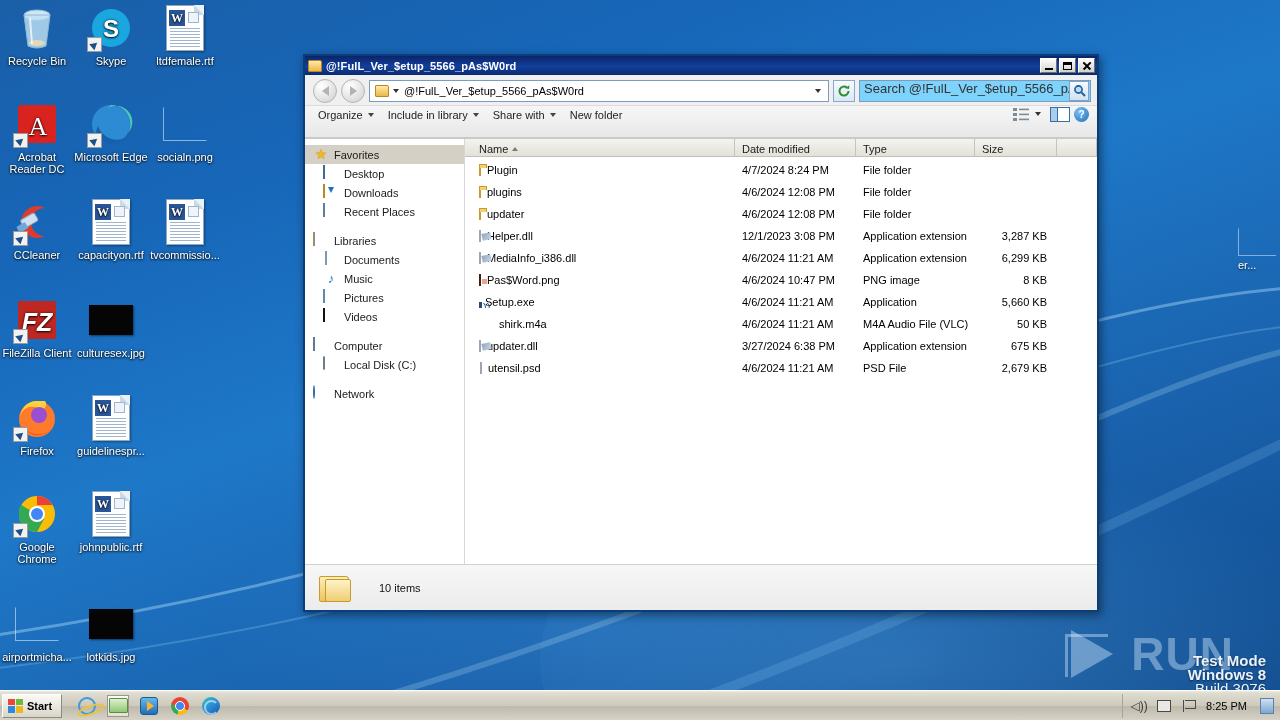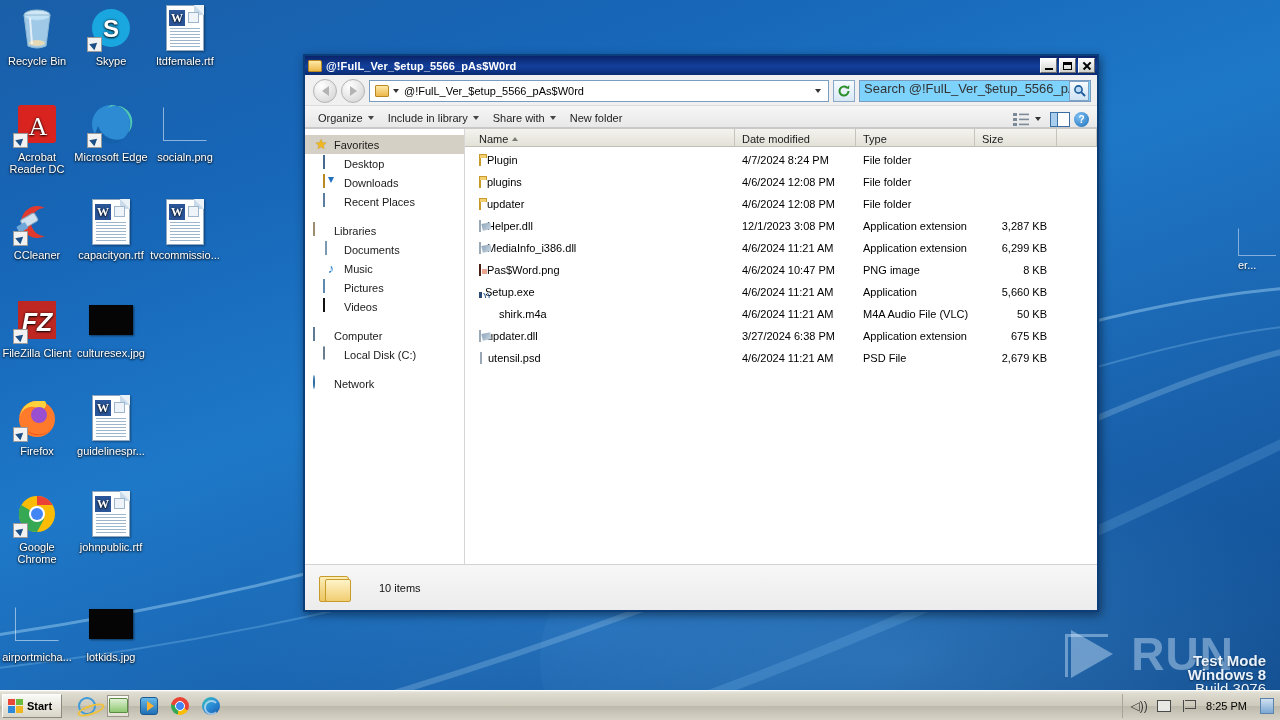--- a/index.html
+++ b/index.html
@@ -117,21 +117,21 @@
   .addr-drop .caret { margin: 0; }
   .refreshbtn { width: 22px; height: 22px; background: linear-gradient(180deg,#f6fbff,#d9e8f5);
     border: 1px solid #8aa9c6; display:flex; align-items:center; justify-content:center; flex:0 0 auto; }
   .searchbox { width: 232px; height: 22px; background:#7dd3fc; border:1px solid #7a9cc0;
     display:flex; align-items:flex-start; padding: 0 1px 0 4px; font-size: 13px; color:#333; flex:0 0 auto; }
   .searchbox .stxt { flex:1; white-space:nowrap; overflow:hidden; }
   .search-btn { width:20px; height:20px; background: linear-gradient(180deg,#f6fbff,#cfe2f3);
     border:1px solid #7fa3c4; display:flex; align-items:center; justify-content:center; flex:0 0 auto; }
 
   
-  .cmdbar { height: 23px; display:flex; align-items:flex-end; padding: 0 6px;
+  .cmdbar { height: 33px; display:flex; align-items:flex-start; padding: 0 6px;
     background: linear-gradient(180deg,#f6f6f6,#e8e8e8); border-top:1px solid #dcdcdc;
     border-bottom: 1px solid #c9c9c9; flex: 0 0 auto; font-size: 11px; color: #1d1d1d; }
   .cmd { display:flex; align-items:center; gap:5px; padding: 3px 7px; white-space: nowrap; }
   .cmd .caret { border-top-color:#444; margin:0; }
   .cmdbar .right { margin-left:auto; display:flex; align-items:center; gap:4px; padding-right: 2px;}
   .viewico { width:18px; height:16px; display:flex; align-items:center; justify-content:center; }
   .paneico { width:20px; height:15px; border:1.5px solid #3b6ea5; background:#fff; display:flex; }
   .paneico i { display:block; width:7px; background:#a9cdec; border-right:1.5px solid #3b6ea5; }
   .helpico { width:15px; height:15px; border-radius:50%; background: radial-gradient(circle at 35% 30%, #7ec0f5, #1d6fb8);
     color:#fff; font-size:10px; font-weight:bold; text-align:center; line-height:15px; }

